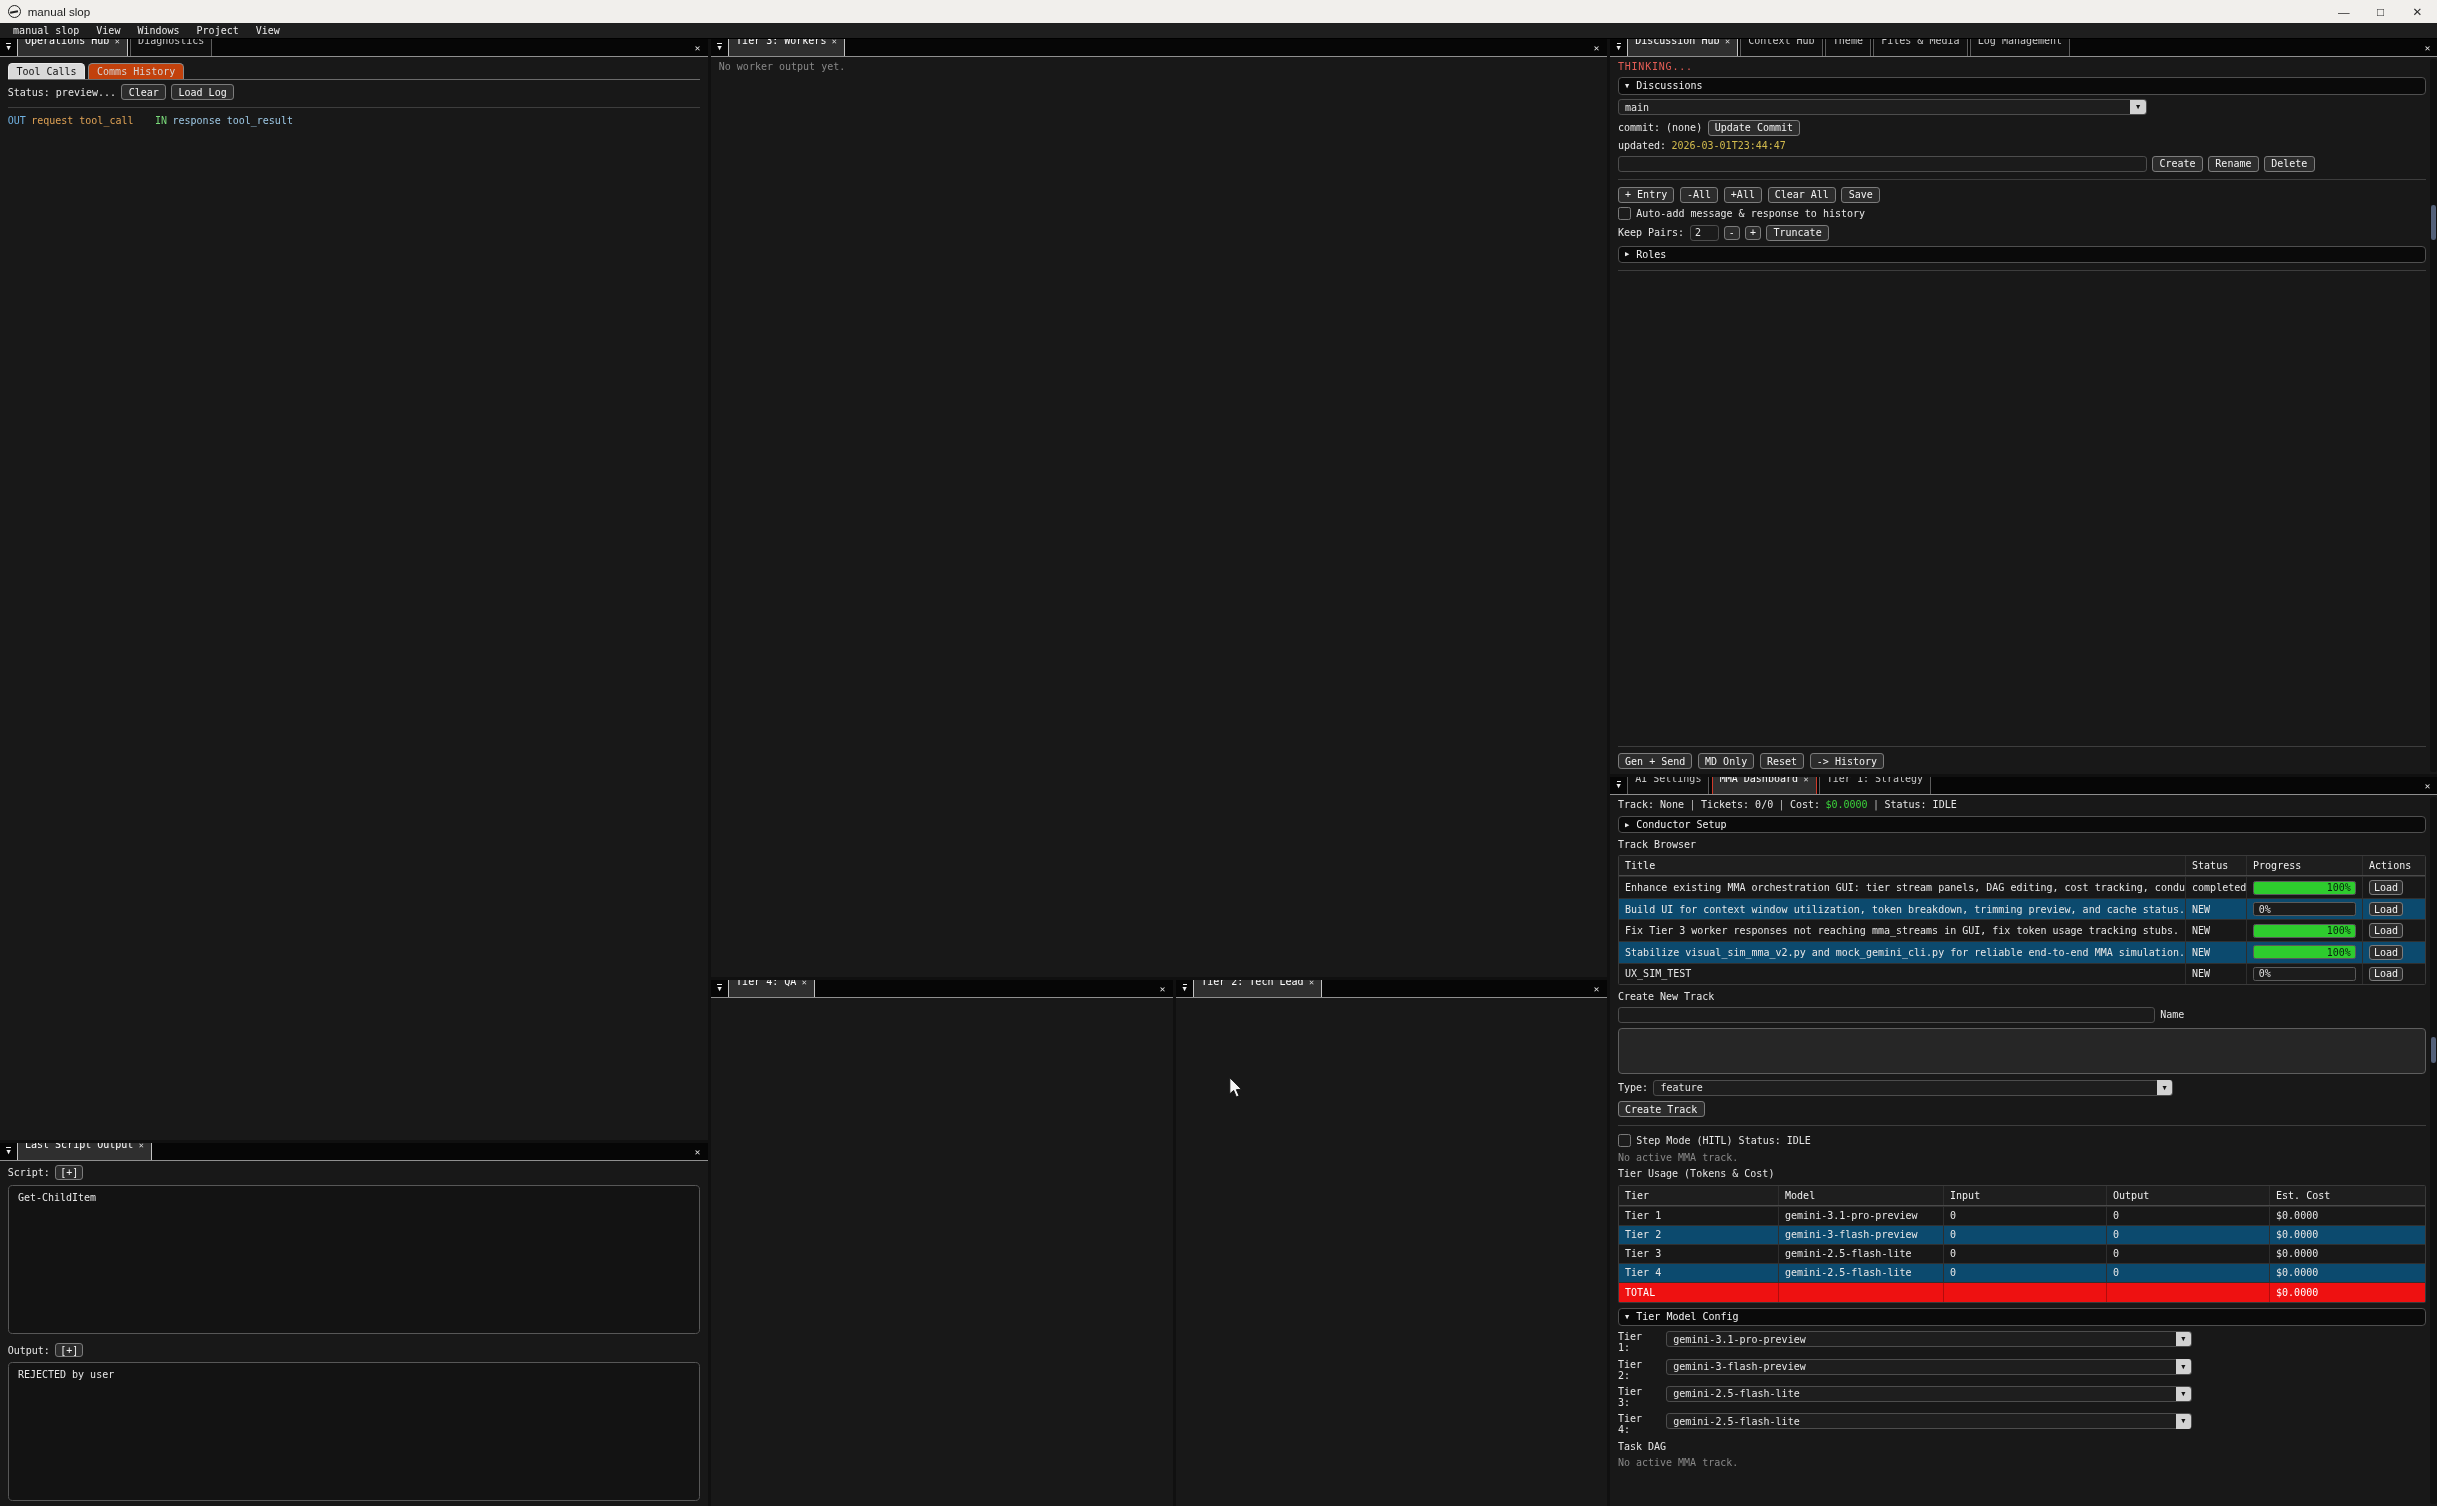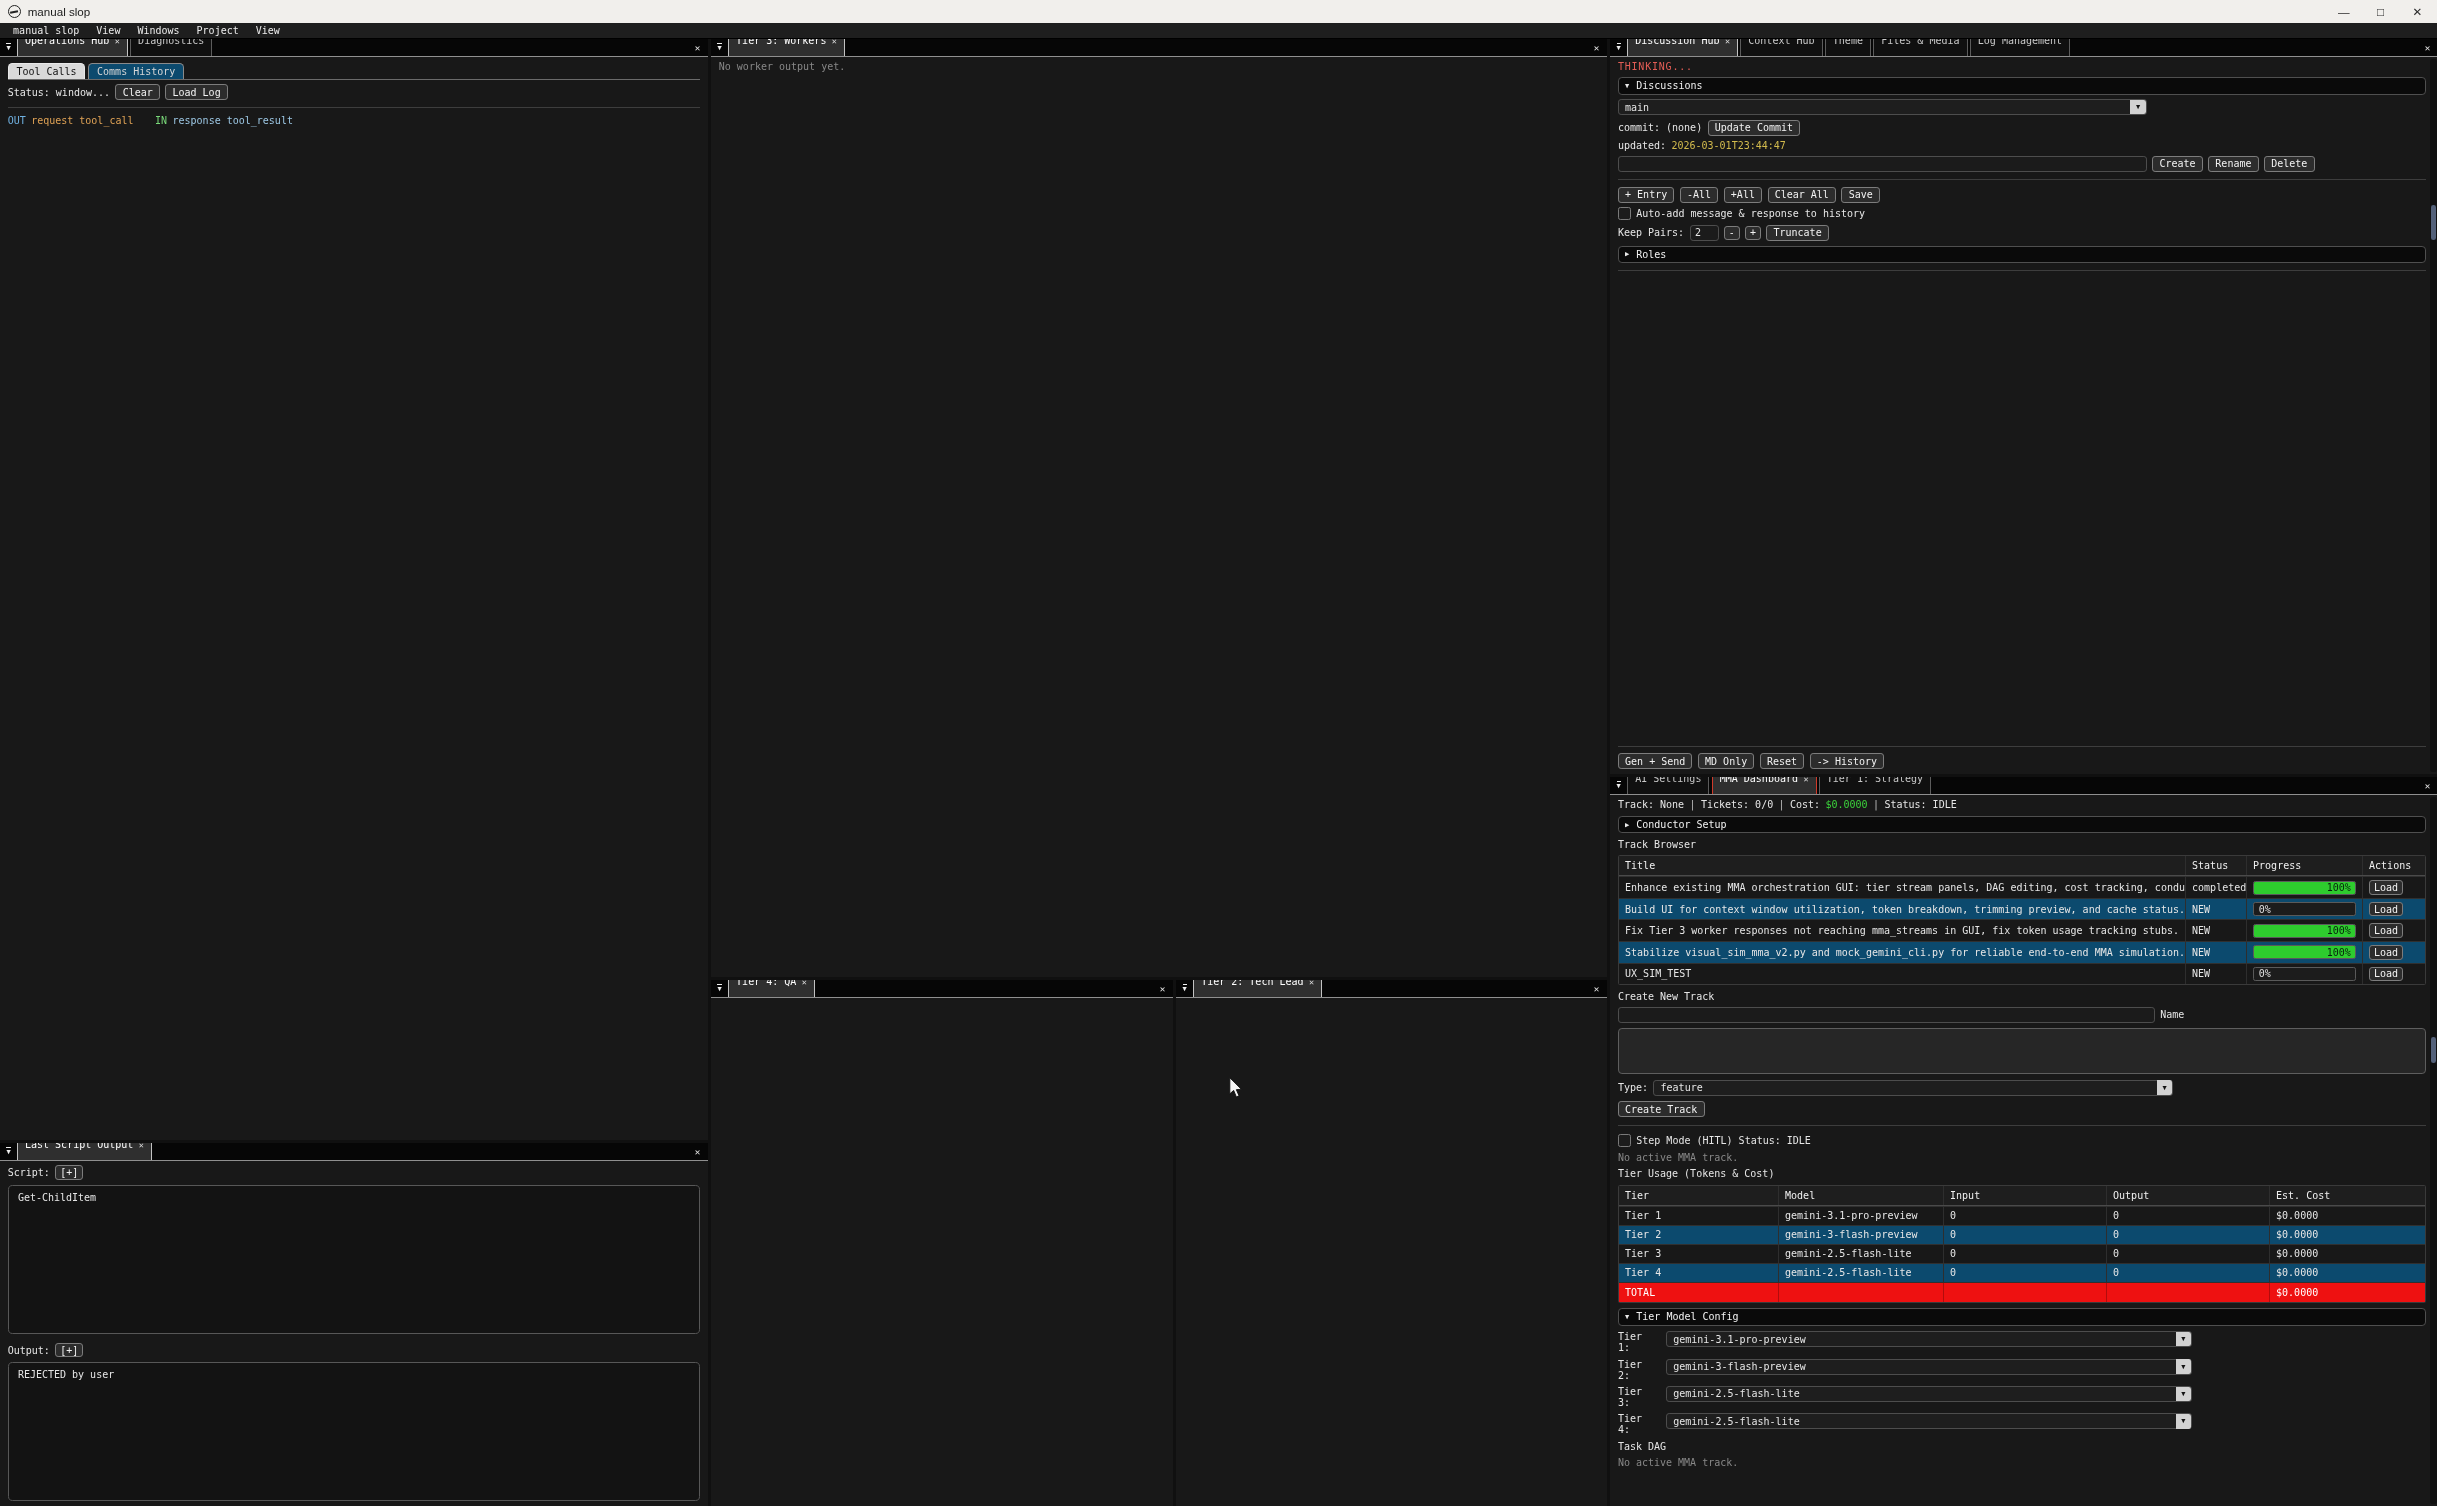--- a/index.html
+++ b/index.html
@@ -44,21 +44,21 @@
     background:#101010; color:#c9c9c9; margin-right:2.3px; white-space:nowrap; }
   .dtab.sel { background:#2f2f2f; color:#ffffff; border-color:#c2c2c2; }
   .dtab.sel.red { border-color:#d03a2a; }
   .tab-x { font-size:8.5px; color:#d8d8d8; }
   .bar-x { margin-left:auto; padding:0 7.7px; color:#e8e8e8; align-self:center; font-size:9.2px; }
 
   
   .subtabs { display:flex; gap:3.1px; border-bottom:0.8px solid #6a6a6a; padding:1.5px 0 0 0; }
   .stab { height:16px; display:flex; align-items:center; padding:0 7.7px;
     border:0.8px solid #8a8a8a; border-bottom:none; border-radius:4.6px 4.6px 0 0;
-    background:#0c4a6e; color:#d6d6d6; }
+    background:#c2410c; color:#d6d6d6; }
   .stab.sel { background:#d9d9d9; color:#101010; border-color:#e8e8e8; }
 
   .content { flex:1; padding:4.6px 7.7px; display:flex; flex-direction:column; gap:4.6px; overflow:hidden; position:relative; }
   .row { display:flex; align-items:center; gap:5.4px; flex:0 0 auto; }
   .dim { color:#878787; }
   hr.sep { border:none; border-top:0.8px solid #3d3d3d; margin:2.3px 0; width:100%; }
   .spacer { flex:1 1 auto; }
 
   
   .btn { background:#2c2c2c; border:0.8px solid #7d7d7d; border-radius:3.1px; color:#f2f2f2;
@@ -162,21 +162,21 @@
             <span>Diagnostics</span>
           </div>
           <div class="bar-x">✕</div>
         </div>
         <div class="content">
           <div class="subtabs">
             <div class="stab sel">Tool Calls</div>
             <div class="stab">Comms History</div>
           </div>
           <div class="row">
-            <span>Status: window...</span>
+            <span>Status: preview...</span>
             <div class="btn">Clear</div>
             <div class="btn">Load Log</div>
           </div>
           <hr class="sep">
           <div class="row">
             <span class="log-out">OUT</span>
             <span class="log-req">request tool_call</span>
             <span style="width:10.8px;"></span>
             <span class="log-in">IN</span>
             <span class="log-resp">response tool_result</span>

